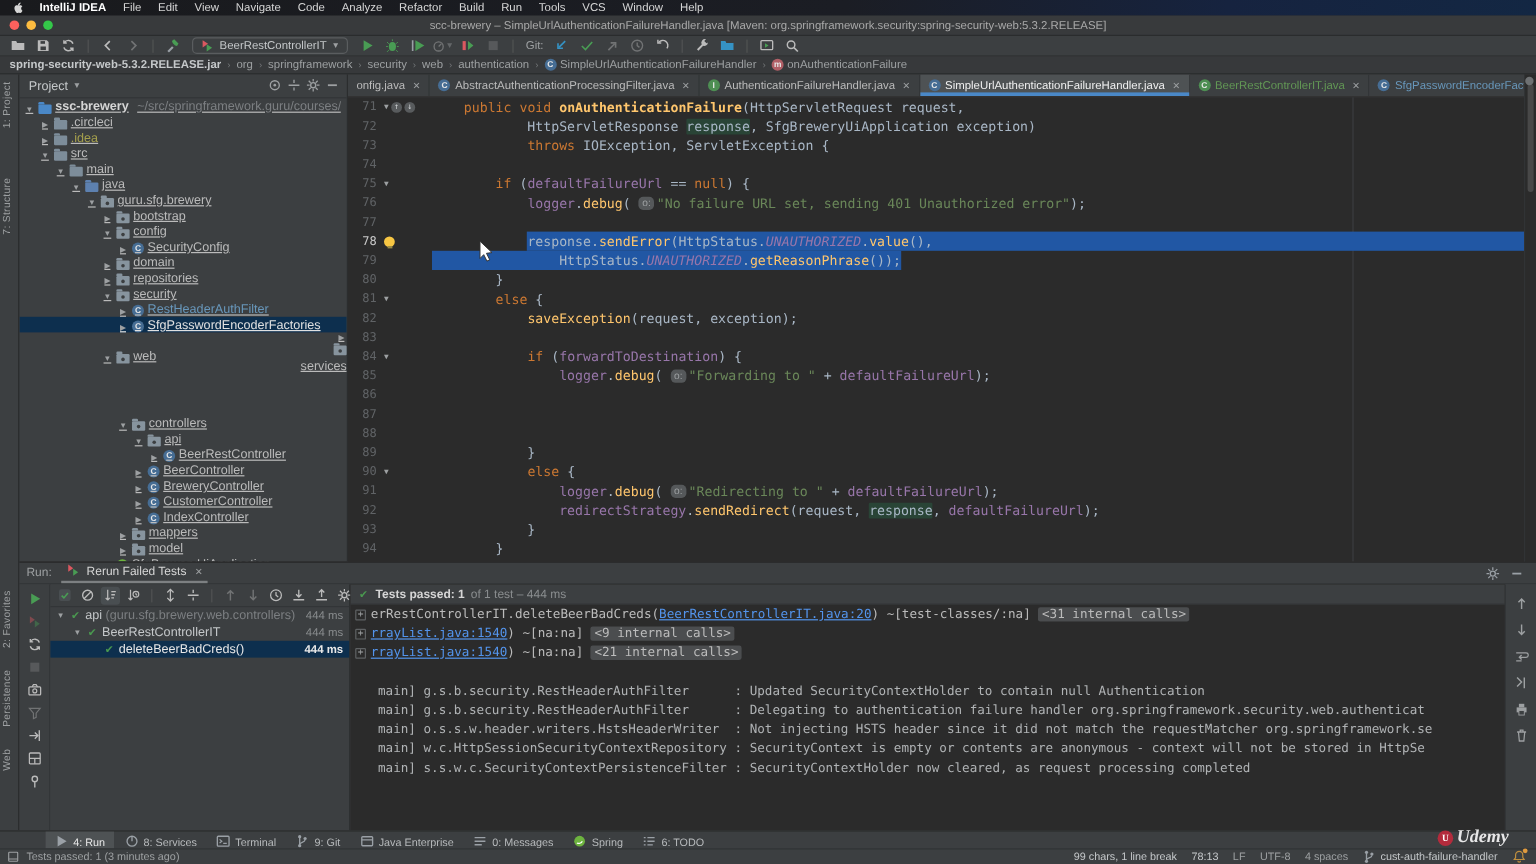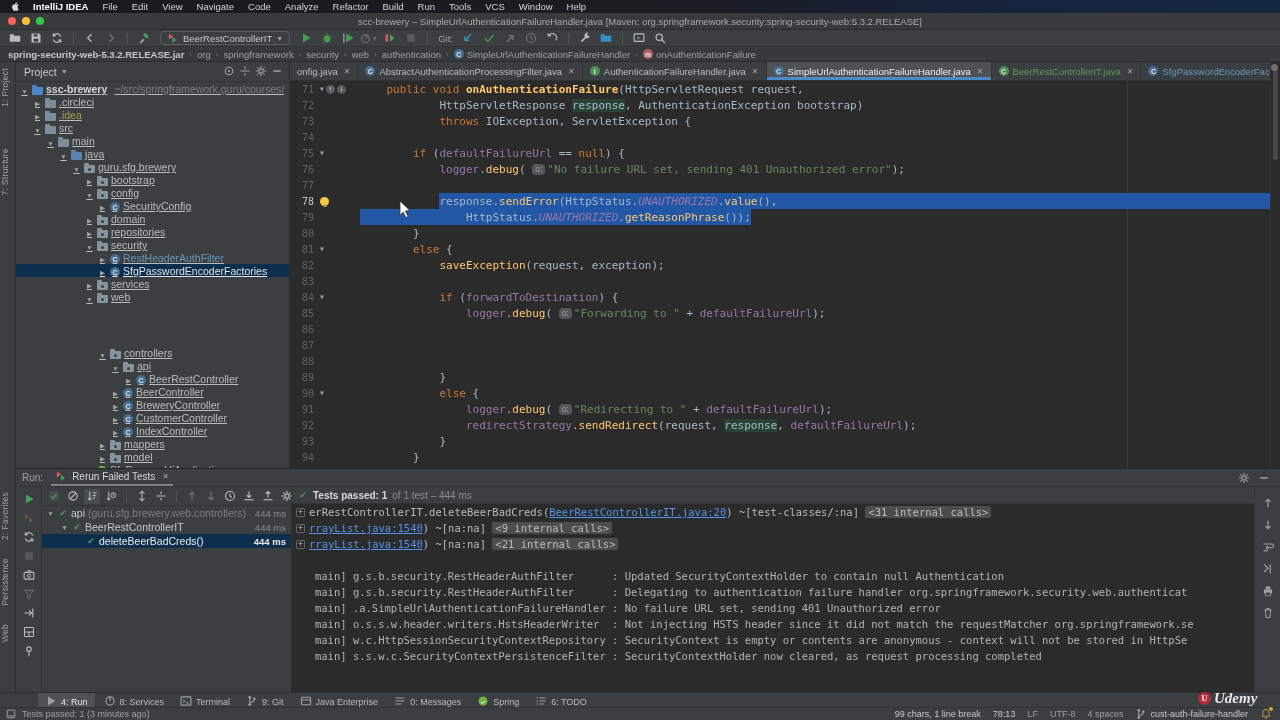--- a/index.html
+++ b/index.html
@@ -461,21 +461,21 @@
               <div class="tree-row" style="padding-left: 82px;">
                 <span class="tw">▶</span>
                 <span class="ci ci-class">C</span>
                 <span class="tree-label mod">RestHeaderAuthFilter</span>
               </div>
               <div class="tree-row selected" style="padding-left: 82px;">
                 <span class="tw">▶</span>
                 <span class="ci ci-class">C</span>
                 <span class="tree-label">SfgPasswordEncoderFactories</span>
               </div>
-              <div class="tree-row" style="padding-left: 69px;">
+              <div class="tree-row" style="padding-left: 69px; flex-direction: column;">
                 <span class="tw">▶</span>
                 <span class="fi fi-pkg"></span>
                 <span class="tree-label">services</span>
               </div>
               <div class="tree-row" style="padding-left: 69px;">
                 <span class="tw">▼</span>
                 <span class="fi fi-pkg"></span>
                 <span class="tree-label">web</span>
               </div>
               <div class="tree-row" style="padding-left: 82px; margin-top: 43px;">
@@ -578,21 +578,21 @@
                 <span class="cl-gut">
                   <span class="fold-chev">▼</span>
                   <span class="ovr-badge">↑</span>
                   <span class="ovr-badge">↓</span>
                 </span>
                 <span class="cl-text"><span class="tk-p">    </span><span class="tk-k">public void </span><span class="tk-d">onAuthenticationFailure</span><span class="tk-p">(HttpServletRequest request,</span></span>
               </div>
               <div class="code-line">
                 <span class="cl-num">72</span>
                 <span class="cl-gut"></span>
-                <span class="cl-text"><span class="tk-p">            HttpServletResponse </span><span class="tk-h">response</span><span class="tk-p">, AuthenticationException bootstrap)</span></span>
+                <span class="cl-text"><span class="tk-p">            HttpServletResponse </span><span class="tk-h">response</span><span class="tk-p">, SfgBreweryUiApplication exception)</span></span>
               </div>
               <div class="code-line">
                 <span class="cl-num">73</span>
                 <span class="cl-gut"></span>
                 <span class="cl-text"><span class="tk-p">            </span><span class="tk-k">throws</span><span class="tk-p"> IOException, ServletException {</span></span>
               </div>
               <div class="code-line">
                 <span class="cl-num">74</span>
                 <span class="cl-gut"></span>
                 <span class="cl-text"></span>
@@ -896,21 +896,20 @@
               <b>Tests passed: 1</b>
                 <span> of 1 test – 444 ms</span>
             </div>
             <div id="rp-console-lines">
                 <div class="cs-line"><span class="foldbox">+</span><span class="">erRestControllerIT.deleteBeerBadCreds(</span><span class="cs-link">BeerRestControllerIT.java:20</span><span class="">) ~[test-classes/:na] </span><span class="cs-fold">&lt;31 internal calls&gt;</span></div>
                 <div class="cs-line"><span class="foldbox">+</span><span class="cs-link">rrayList.java:1540</span><span class="">) ~[na:na] </span><span class="cs-fold">&lt;9 internal calls&gt;</span></div>
                 <div class="cs-line"><span class="foldbox">+</span><span class="cs-link">rrayList.java:1540</span><span class="">) ~[na:na] </span><span class="cs-fold">&lt;21 internal calls&gt;</span></div>
                 <div class="cs-line"></div>
                 <div class="cs-log">   main] g.s.b.security.RestHeaderAuthFilter      : Updated SecurityContextHolder to contain null Authentication</div>
                 <div class="cs-log">   main] g.s.b.security.RestHeaderAuthFilter      : Delegating to authentication failure handler org.springframework.security.web.authenticat</div>
-                <div class="cs-log">   main] .a.SimpleUrlAuthenticationFailureHandler : No failure URL set, sending 401 Unauthorized error</div>
                 <div class="cs-log">   main] o.s.s.w.header.writers.HstsHeaderWriter  : Not injecting HSTS header since it did not match the requestMatcher org.springframework.se</div>
                 <div class="cs-log">   main] w.c.HttpSessionSecurityContextRepository : SecurityContext is empty or contents are anonymous - context will not be stored in HttpSe</div>
                 <div class="cs-log">   main] s.s.w.c.SecurityContextPersistenceFilter : SecurityContextHolder now cleared, as request processing completed</div>
               </div>
           </div>
           <div class="rp-righticons" id="rp-righticons">
               <span class="tbi">
                 <svg width="12" height="12" viewBox="0 0 16 16" fill="none">
                   <path d="M8 14V3M4.5 6.5L8 3l3.5 3.5" stroke="currentColor" stroke-width="1.6"></path>
                 </svg>

